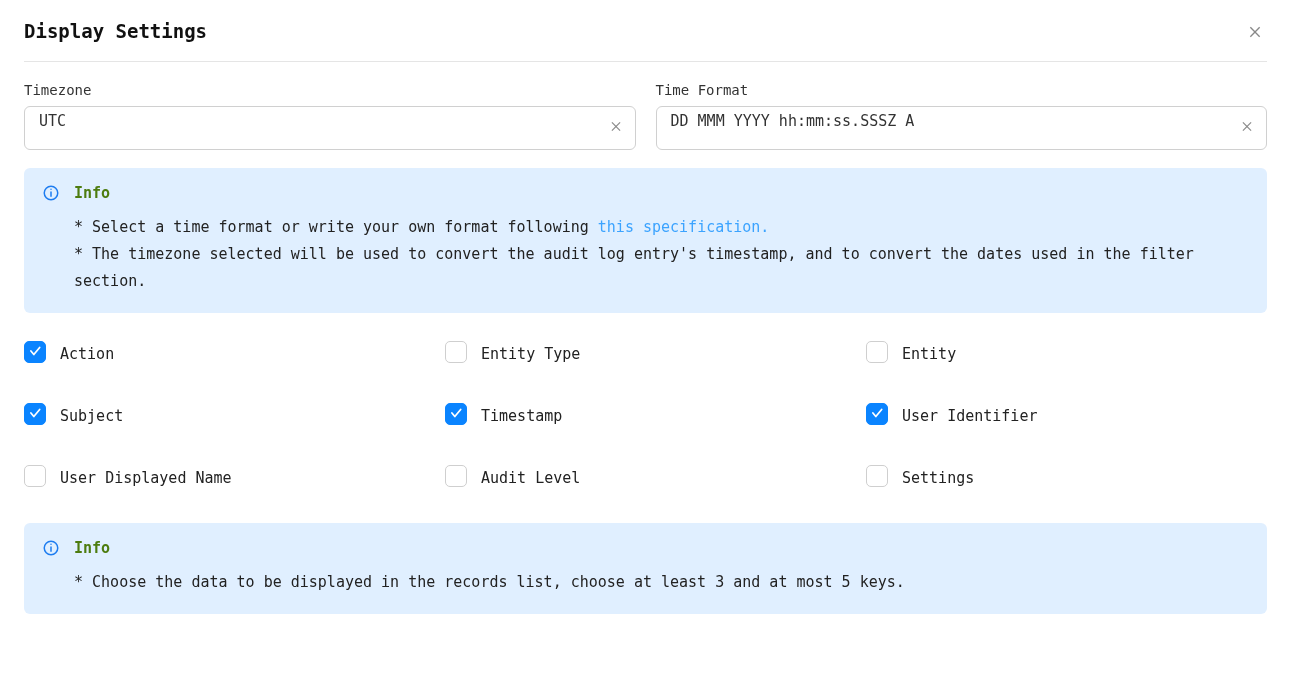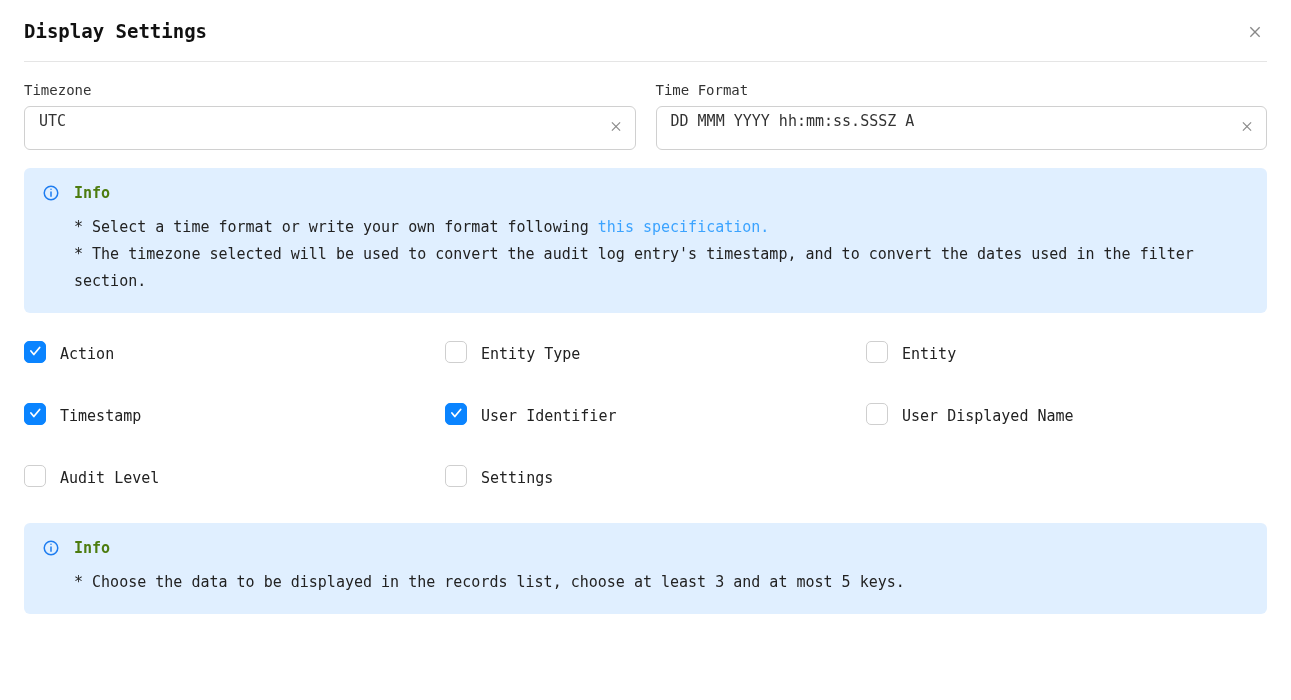--- a/index.html
+++ b/index.html
@@ -248,20 +248,28 @@
     <div class="checkbox-item">
       <div class="checkbox unchecked"></div>
       <span class="checkbox-label">Entity</span>
     </div>
     <div class="checkbox-item">
       <div class="checkbox checked">
         <span><svg viewBox="0 0 24 24" fill="none" stroke="currentColor" stroke-width="3" stroke-linecap="round" stroke-linejoin="round">
             <polyline points="5 12 10 18 20 6"></polyline>
           </svg></span>
       </div>
+      <span class="checkbox-label">Subject</span>
+    </div>
+    <div class="checkbox-item">
+      <div class="checkbox checked">
+        <span><svg viewBox="0 0 24 24" fill="none" stroke="currentColor" stroke-width="3" stroke-linecap="round" stroke-linejoin="round">
+            <polyline points="5 12 10 18 20 6"></polyline>
+          </svg></span>
+      </div>
       <span class="checkbox-label">Timestamp</span>
     </div>
     <div class="checkbox-item">
       <div class="checkbox checked">
         <span><svg viewBox="0 0 24 24" fill="none" stroke="currentColor" stroke-width="3" stroke-linecap="round" stroke-linejoin="round">
             <polyline points="5 12 10 18 20 6"></polyline>
           </svg></span>
       </div>
       <span class="checkbox-label">User Identifier</span>
     </div>

